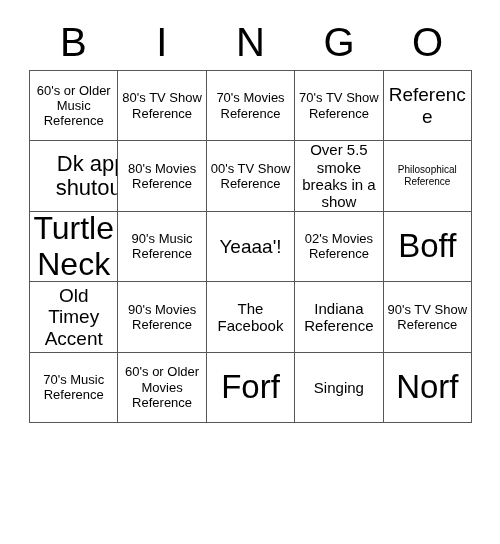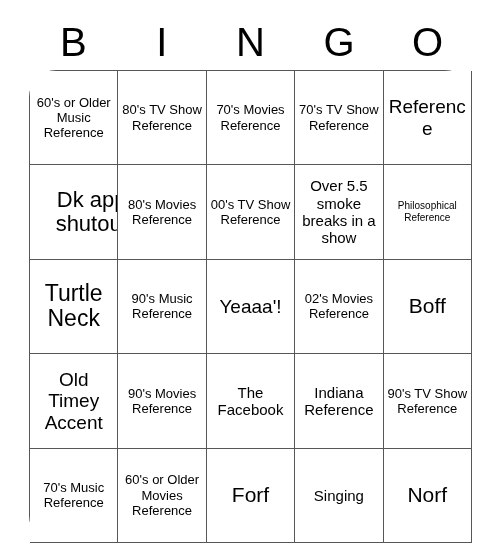--- a/index.html
+++ b/index.html
@@ -36,29 +36,28 @@
     line-height: 1;
     font-weight: 400;
     color: #000000;
   }
   
   #bingo-grid {
     position: absolute;
     left: 29px;
     top: 70px;
     width: 443px;
-    height: 473px;
+    height: 353px;
     display: grid;
     grid-template-columns: repeat(5, 1fr);
     grid-template-rows: repeat(5, 1fr);
     border-top: 1px solid #575757;
     border-left: 1px solid #575757;
     box-sizing: border-box;
     background: #ffffff;
-    border-radius: 27px;
   }
   .cell {
     border-right: 1px solid #575757;
     border-bottom: 1px solid #575757;
     box-sizing: border-box;
     display: flex;
     align-items: center;
     justify-content: center;
     text-align: center;
     color: #000000;
@@ -71,22 +70,22 @@
     width: 100%;
     line-height: 1.12;
     word-wrap: break-word;
   }
   
   .sz-xs  span { font-size: 10px; line-height: 1.18; }
   .sz-sm  span { font-size: 13px; line-height: 1.18; }
   .sz-md  span { font-size: 15px; line-height: 1.16; }
   .sz-lg  span { font-size: 19px; line-height: 1.12; }
   .sz-xl  span { font-size: 22px; line-height: 1.1; margin-left: 36px; }
-  .sz-2xl span { font-size: 23px; line-height: 1.1; }
-  .sz-3xl span { font-size: 21px; line-height: 1.05; }
+  .sz-2xl span { font-size: 32px; line-height: 1.1; }
+  .sz-3xl span { font-size: 33px; line-height: 1.05; }
 </style>
 </head>
 <body>
 
 <div id="card">
 
   <div id="header-row">
       <div class="header-letter">B</div>
       <div class="header-letter">I</div>
       <div class="header-letter">N</div>

